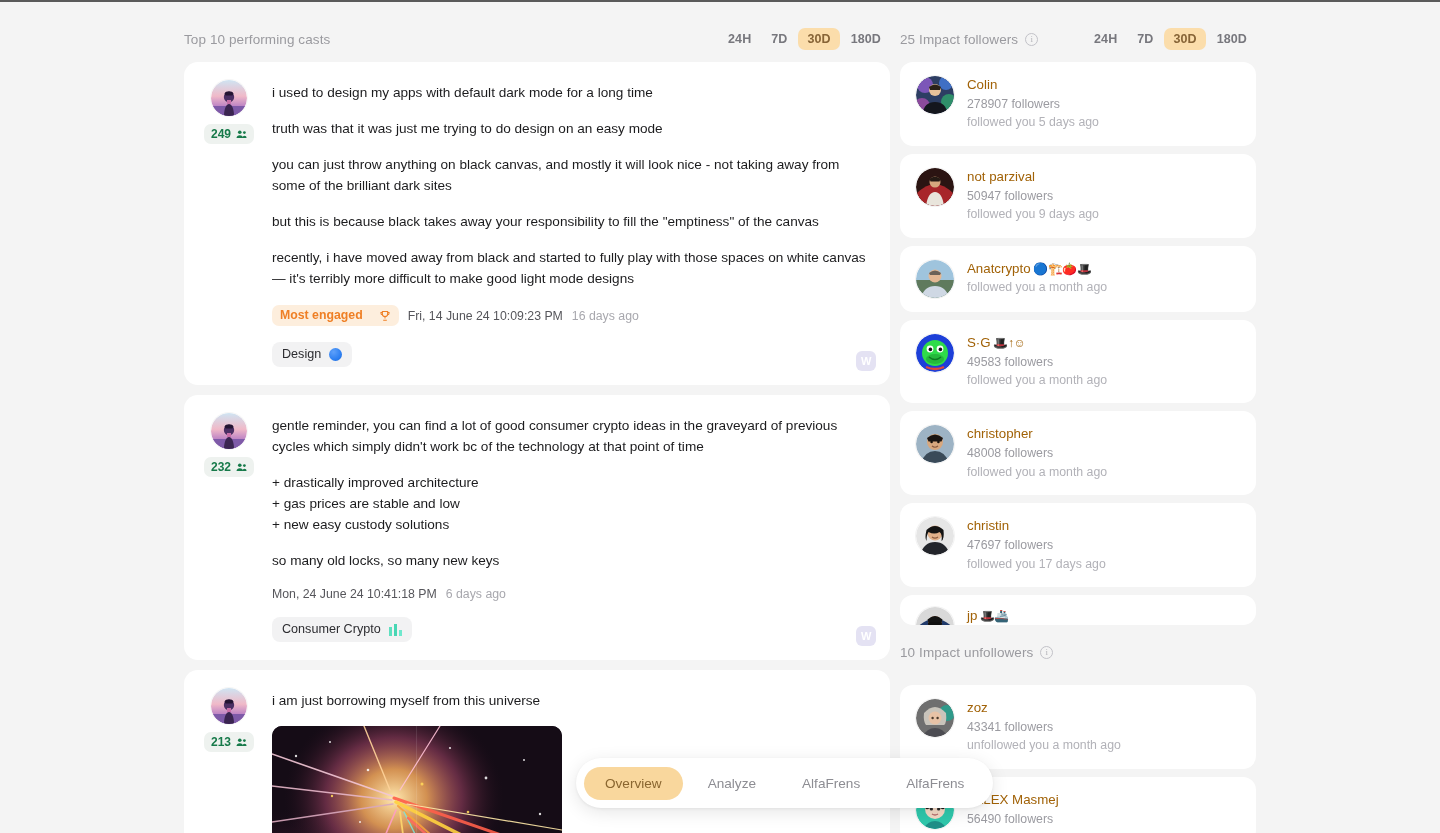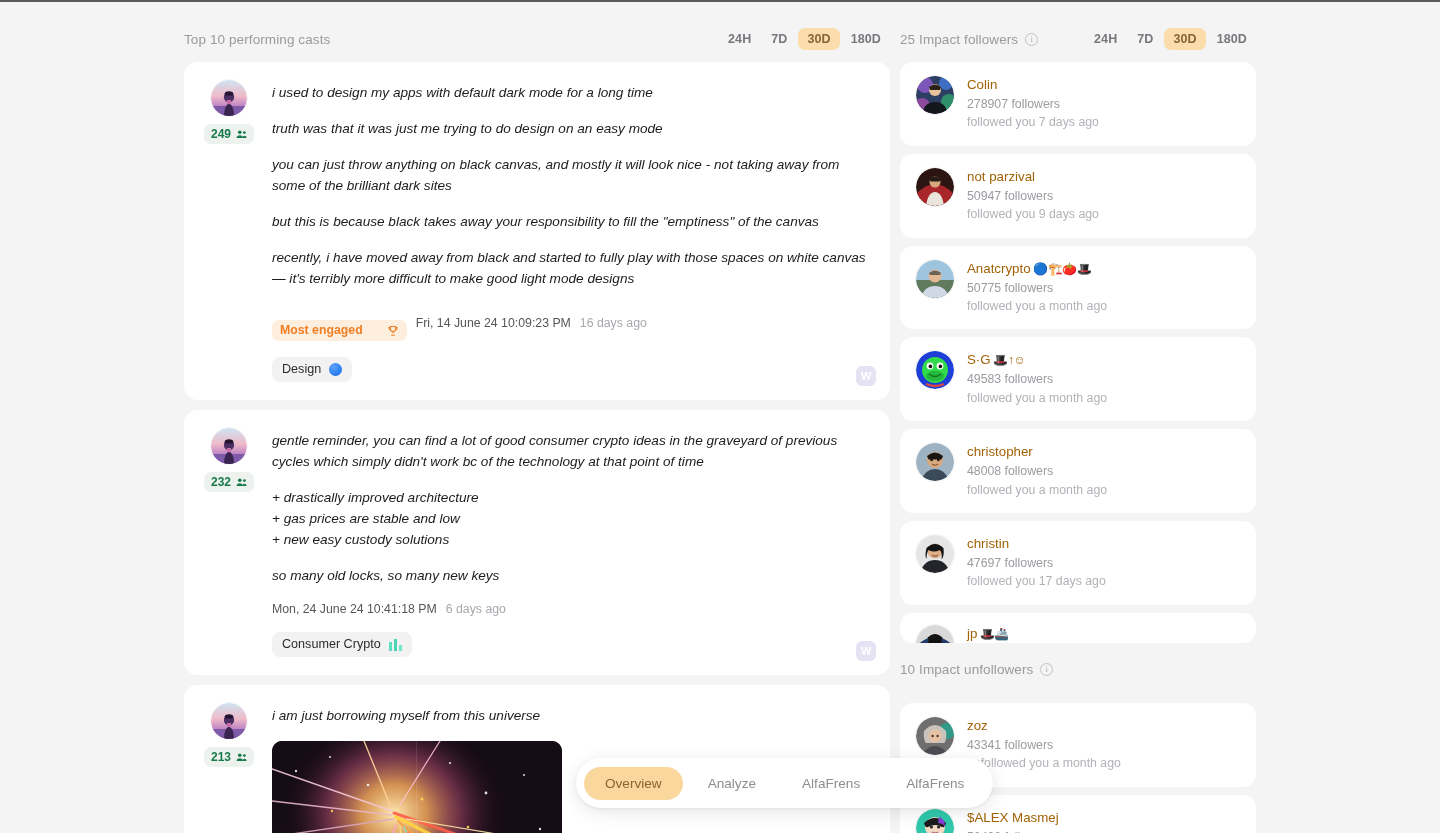--- a/index.html
+++ b/index.html
@@ -133,43 +133,41 @@
   }
   .count-badge svg { display: block; }
 
   .cast-body { flex: 1 1 auto; min-width: 0; padding-top: 2px; }
   .cast-para {
     font-size: 13.6px;
     line-height: 1.55;
     color: #1c1c1e;
     margin-bottom: 15px;
     word-wrap: break-word;
-    font-style: italic;
   }
   .cast-para:last-of-type { margin-bottom: 0; }
 
   .meta-row {
     display: flex;
     align-items: center;
     gap: 9px;
     margin-top: 16px;
     flex-wrap: wrap;
   }
   .most-engaged {
     display: inline-flex;
     align-items: center;
-    gap: 24px;
+    gap: 16px;
     background: #fdeedd;
     color: #ef7f25;
     font-size: 12.3px;
     font-weight: bold;
     padding: 4px 8px;
     border-radius: 7px;
     line-height: 1;
-    margin-top: 15px;
   }
   .meta-date { font-size: 12.3px; color: #56565b; }
   .meta-ago  { font-size: 12.3px; color: #a8a8ae; }
 
   .chip-row { margin-top: 16px; display: flex; gap: 8px; }
   .chip {
     display: inline-flex;
     align-items: center;
     gap: 8px;
     background: #f2f2f3;
@@ -559,21 +557,21 @@
               <path d="M13 11q6-5 12 0l-1 3h-10z" fill="#2a2118"></path>
             </g>
           </svg>
         </div>
         <div class="p-info">
           <div class="p-name">
             <span>Colin</span>
             <span class="emo"></span>
           </div>
           <div class="p-followers">278907 followers</div>
-          <div class="p-when">followed you 7 days ago</div>
+          <div class="p-when">followed you 5 days ago</div>
         </div>
       </div>
 
       <div class="person-card">
         <div class="p-avatar">
           <svg class="av" viewBox="0 0 38 38">
             <defs>
                 <clipPath id="pc1">
                   <circle cx="19" cy="19" r="19"></circle>
                 </clipPath>
@@ -612,21 +610,20 @@
               <path d="M13 13q6-5 12 0l-1 2h-10z" fill="#6b6258"></path>
               <path d="M5 38q3-12 14-12t14 12z" fill="#cfd8e4"></path>
             </g>
           </svg>
         </div>
         <div class="p-info">
           <div class="p-name">
             <span>Anatcrypto</span>
             <span class="emo">🔵🏗️🍅🎩</span>
           </div>
-          <div class="p-followers">50775 followers</div>
           <div class="p-when">followed you a month ago</div>
         </div>
       </div>
 
       <div class="person-card">
         <div class="p-avatar">
           <svg class="av" viewBox="0 0 38 38">
             <defs>
                 <clipPath id="pc3">
                   <circle cx="19" cy="19" r="19"></circle>

